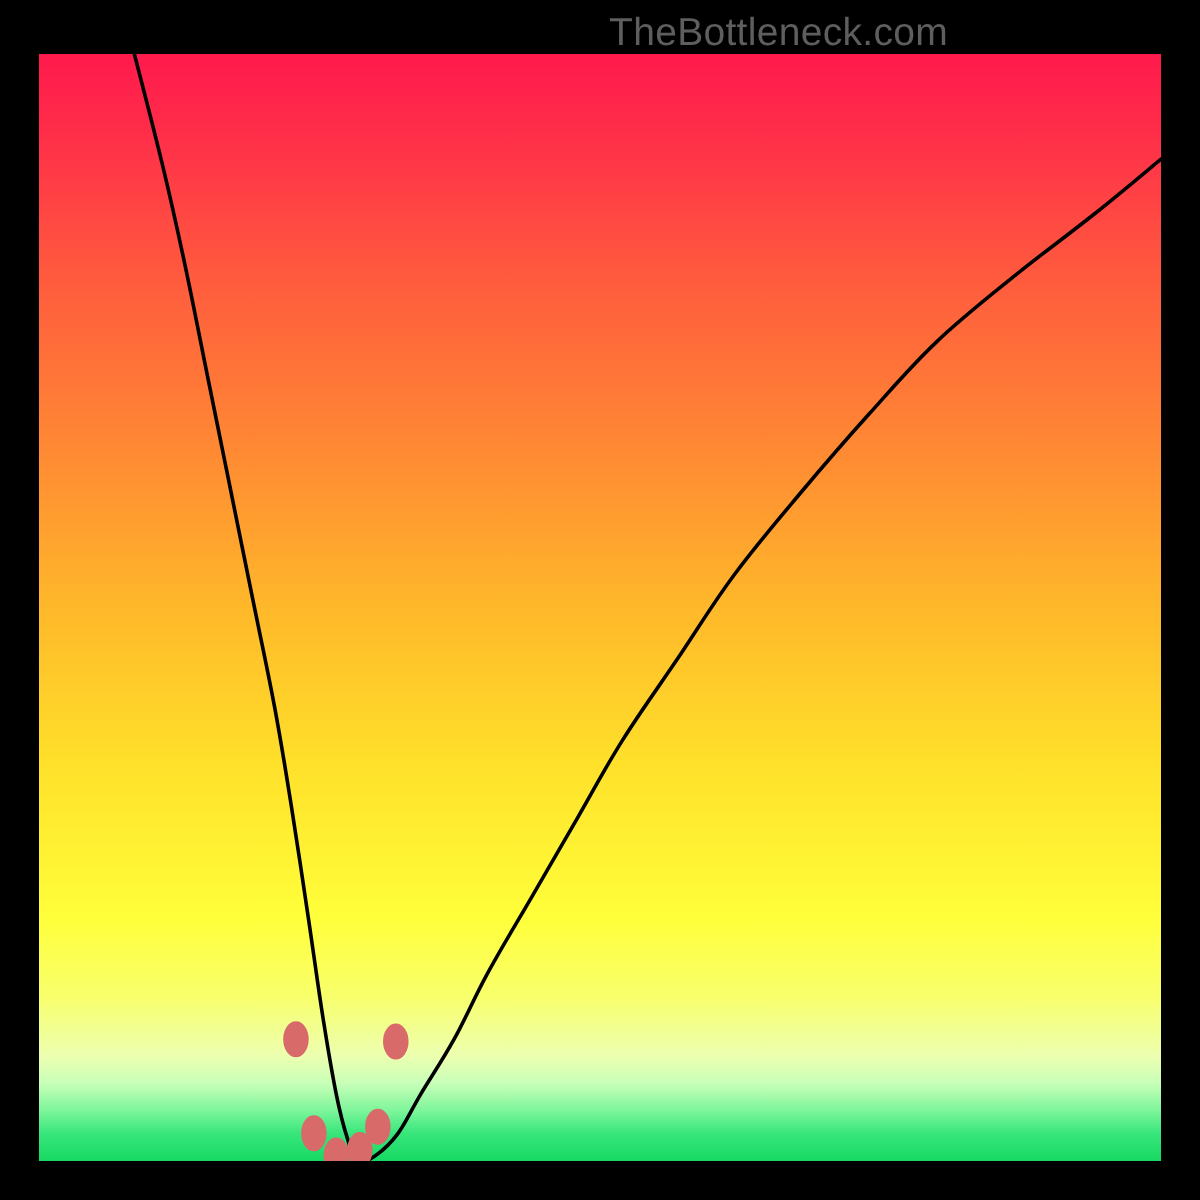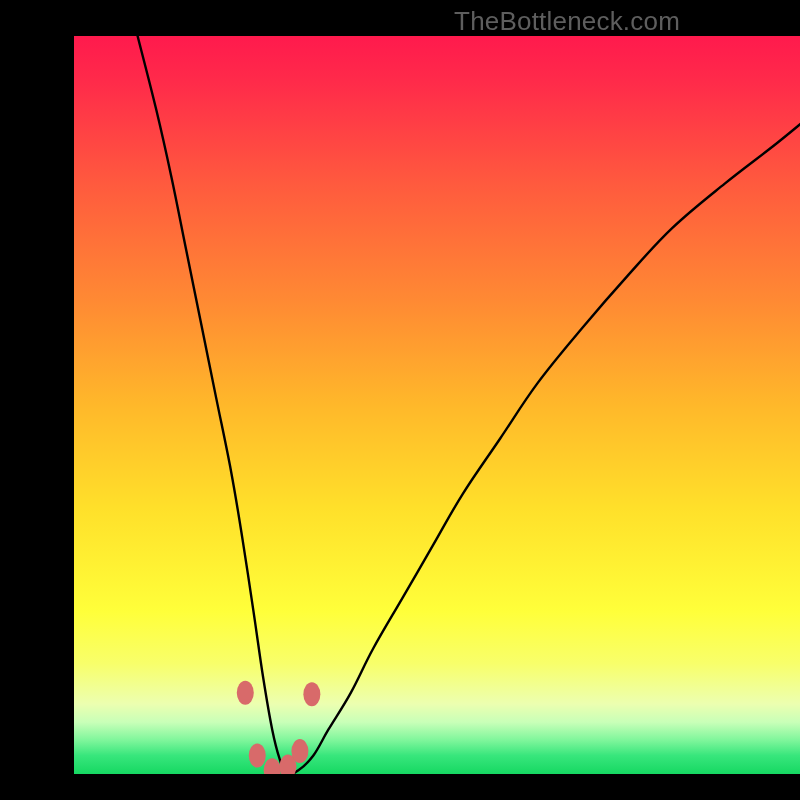--- a/index.html
+++ b/index.html
@@ -4,21 +4,20 @@
 <style>
   * { margin: 0; padding: 0; box-sizing: border-box; }
   html, body { width: 800px; height: 800px; overflow: hidden; }
   body { background: #000; font-family: Arial, Helvetica, sans-serif; }
 
   .stage {
     position: absolute;
     top: 0; left: 0;
     width: 644px; height: 800px;
     background: #000;
-    margin-left: 48px;
   }
 
   .watermark {
     position: absolute;
     top: 6px;
     right: 12px;
     color: #5e5e5e;
     font-size: 26px;
     font-weight: 400;
     letter-spacing: 0.2px;

